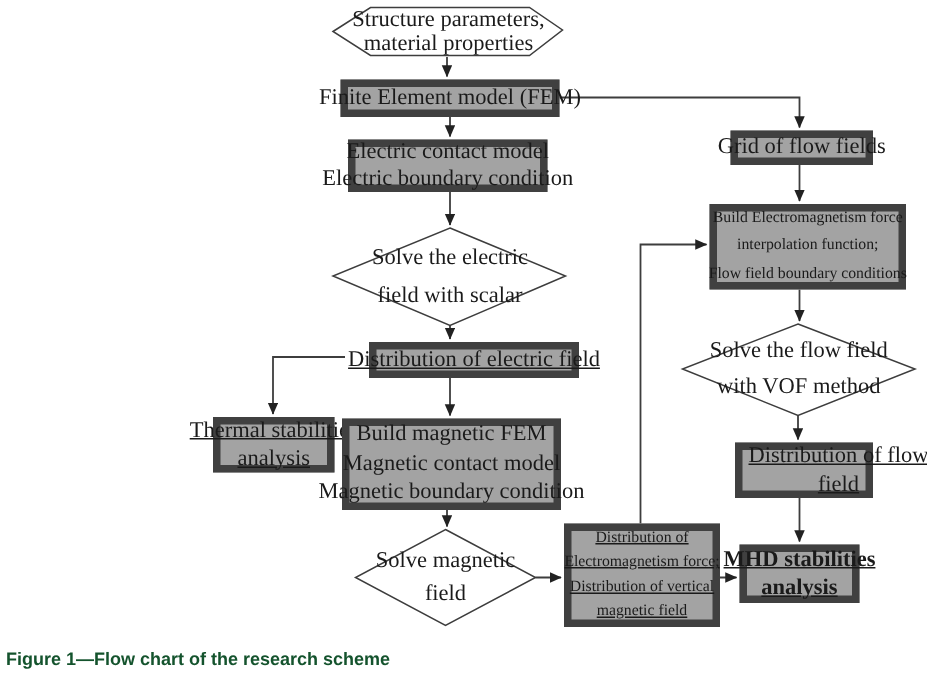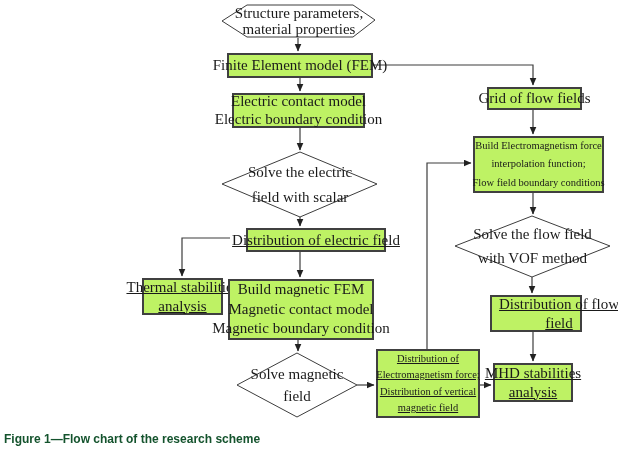--- a/index.html
+++ b/index.html
@@ -17,21 +17,21 @@
     position: absolute;
     display: flex;
     flex-direction: column;
     justify-content: center;
     align-items: center;
     text-align: center;
     font-size: 15px;
     box-sizing: border-box;
   }
   .node div { white-space: nowrap; line-height: 17px; }
-  .box { border: 2px solid #404040; background: #bef264; }
+  .box { border: 5px solid #404040; background: #a3a3a3; }
   .underlined div { text-decoration: underline; }
 
   #n-structure      { left: 226px; top: 4px;   width: 146px; height: 34px; }
   #n-structure div  { line-height: 16px; }
   #n-fem            { left: 227px; top: 53px;  width: 146px; height: 25px; }
   #n-electric       { left: 232px; top: 93px;  width: 133px; height: 35px; }
   #n-electric div   { line-height: 17.5px; }
   #n-solve-electric { left: 232px; top: 156px; width: 136px; height: 57px; }
   #n-solve-electric div { line-height: 25px; text-align: right; }
   #n-dist-electric  { left: 246px; top: 228px; width: 140px; height: 24px; }
@@ -44,21 +44,21 @@
   #n-dist-em        { left: 376px; top: 349px; width: 104px; height: 69px; font-size: 10.5px; }
   #n-dist-em div    { line-height: 16.5px; }
   #n-grid           { left: 487px; top: 87px;  width: 95px;  height: 23px; }
   #n-build-em       { left: 473px; top: 136px; width: 131px; height: 57px; font-size: 10.5px; }
   #n-build-em div   { line-height: 18.5px; }
   #n-solve-flow     { left: 460px; top: 222px; width: 145px; height: 48px; }
   #n-solve-flow div { line-height: 24px; }
   #n-dist-flow      { left: 490px; top: 295px; width: 92px;  height: 37px; padding-left: 46px; }
   #n-dist-flow div  { line-height: 18.5px; }
   #n-mhd            { left: 493px; top: 363px; width: 80px;  height: 39px; }
-  #n-mhd div        { line-height: 19px; }
+  #n-mhd div        { line-height: 19px; font-weight: bold; }
 
   .caption {
     position: absolute;
     left: 4px;
     top: 432px;
     font-family: "Liberation Sans", sans-serif;
     font-weight: bold;
     font-size: 12px;
     color: #14532d;
     white-space: nowrap;

